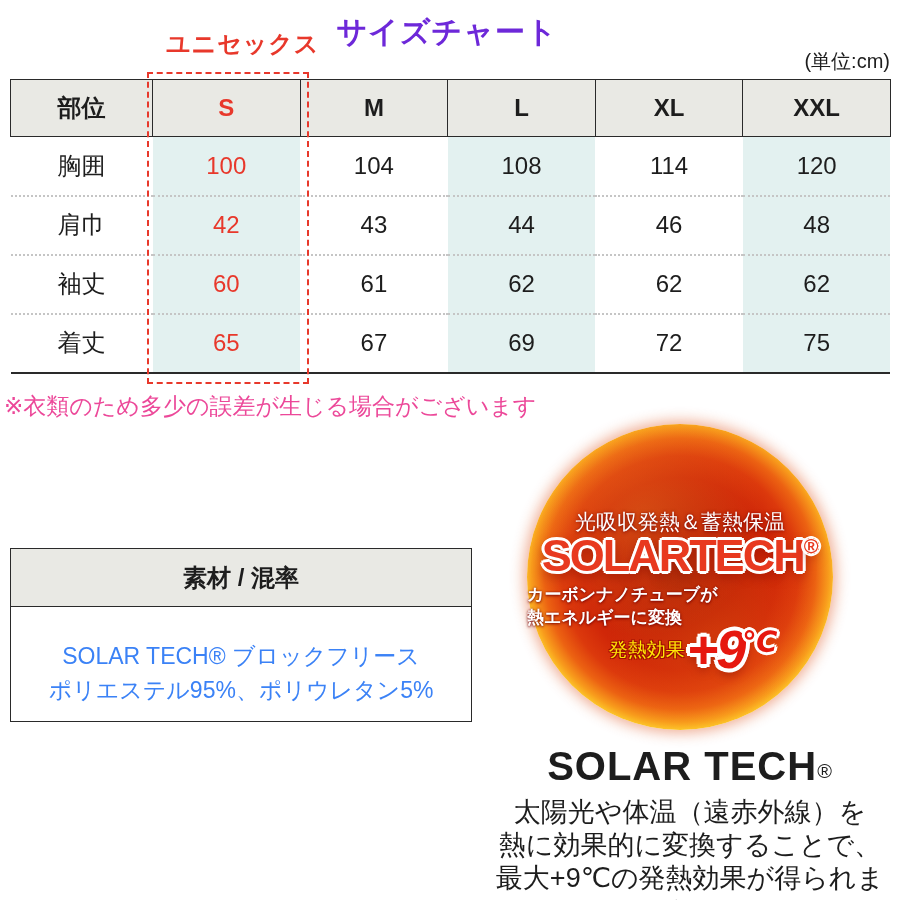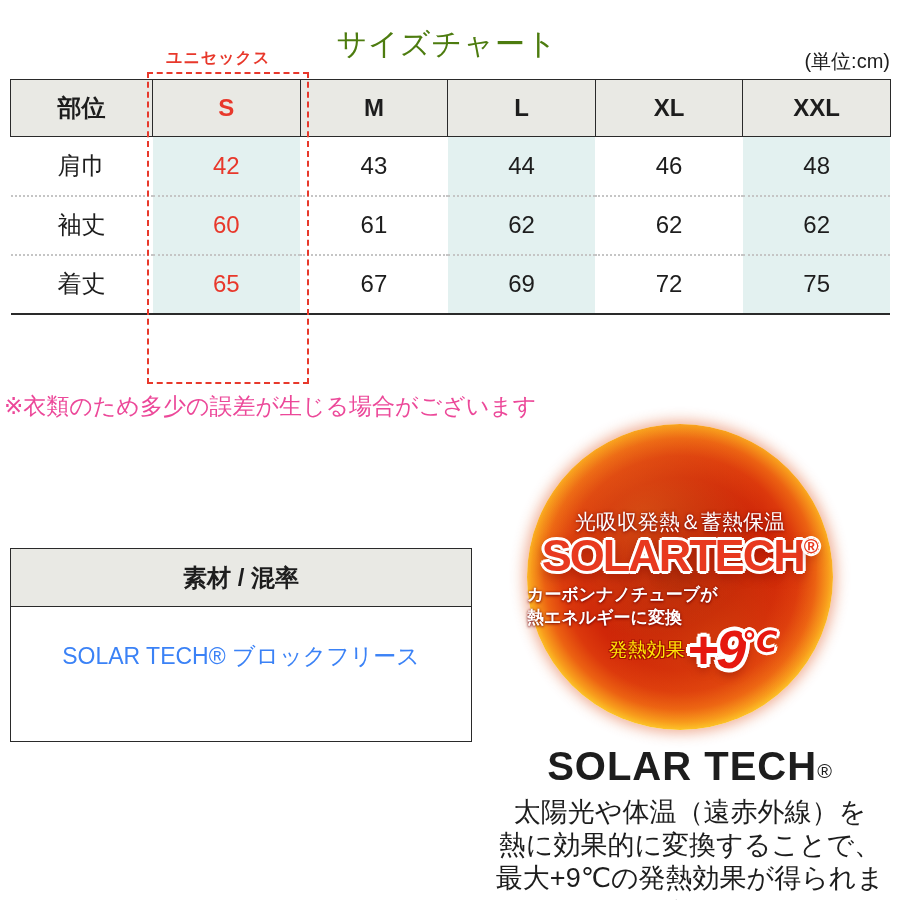--- a/index.html
+++ b/index.html
@@ -16,36 +16,35 @@
     overflow: hidden;
   }
 
   
   .page-title {
     position: absolute;
     top: 12px; left: 0;
     width: 894px;
     text-align: center;
     font-size: 30px;
-    font-weight: normal;
+    font-weight: bold;
     letter-spacing: 1px;
-    color: #4d7c0f;
-    margin-top: 12px;
+    color: #6d28d9;
   }
   .unit-label {
     position: absolute;
     top: 48px; right: 10px;
     font-size: 20px;
     color: #1d1d1d;
     margin-left: 34px;
   }
   .unisex-label {
     position: absolute;
-    top: 48px; left: 166px;
-    font-size: 16px;
+    top: 28px; left: 166px;
+    font-size: 24px;
     font-weight: bold;
     letter-spacing: 1px;
     color: #e8382b;
   }
 
   
   .size-table-wrap {
     position: absolute;
     left: 10px; top: 79px;
     width: 880px;
@@ -91,21 +90,21 @@
     position: absolute;
     left: 4px; top: 391px;
     font-size: 23px;
     color: #ec4899;
   }
 
   
   .material-box {
     position: absolute;
     left: 10px; top: 548px;
-    width: 462px; height: 194px;
+    width: 462px; height: 174px;
     border: 1px solid #2a2a2a;
     background: #ffffff;
   }
   .material-box .mb-header {
     height: 58px;
     background: #e9e9e4;
     border-bottom: 1px solid #2a2a2a;
     line-height: 58px;
     text-align: center;
     font-size: 24px;
@@ -258,20 +257,28 @@
           <th>部位</th>
           <th class="hl">S</th>
           <th>M</th>
           <th>L</th>
           <th>XL</th>
           <th>XXL</th>
         </tr>
       </thead>
       <tbody>
         <tr>
+          <td>胸囲</td>
+          <td class="blue red">100</td>
+          <td>104</td>
+          <td class="blue">108</td>
+          <td>114</td>
+          <td class="blue">120</td>
+        </tr>
+        <tr>
           <td>肩巾</td>
           <td class="blue red">42</td>
           <td>43</td>
           <td class="blue">44</td>
           <td>46</td>
           <td class="blue">48</td>
         </tr>
         <tr>
           <td>袖丈</td>
           <td class="blue red">60</td>
@@ -293,20 +300,21 @@
   </div>
 
   <div class="unisex-dash-box"></div>
 
   <div class="size-note">※衣類のため多少の誤差が生じる場合がございます</div>
 
   <div class="material-box">
     <div class="mb-header">素材 / 混率</div>
     <div class="mb-body">
       <div>SOLAR TECH® ブロックフリース</div>
+      <div>ポリエステル95%、ポリウレタン5%</div>
     </div>
   </div>
 
   <div class="solar-badge">
     <div class="badge-tagline">光吸収発熱＆蓄熱保温</div>
     <div class="badge-brand"><span>SOLARTECH</span><span class="reg">®</span></div>
     <div class="badge-desc">
       <div>カーボンナノチューブが</div>
       <div>熱エネルギーに変換</div>
     </div>

